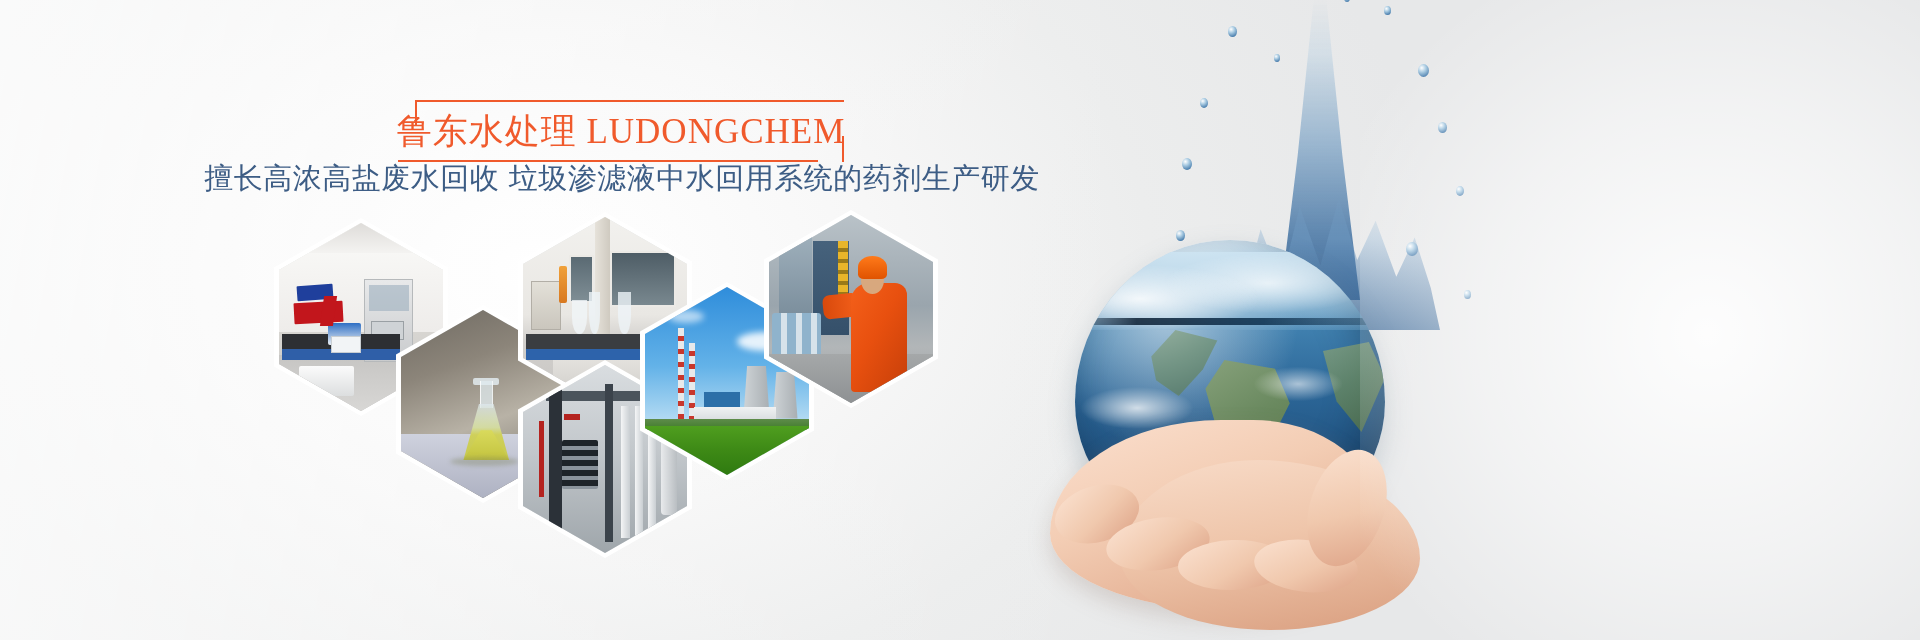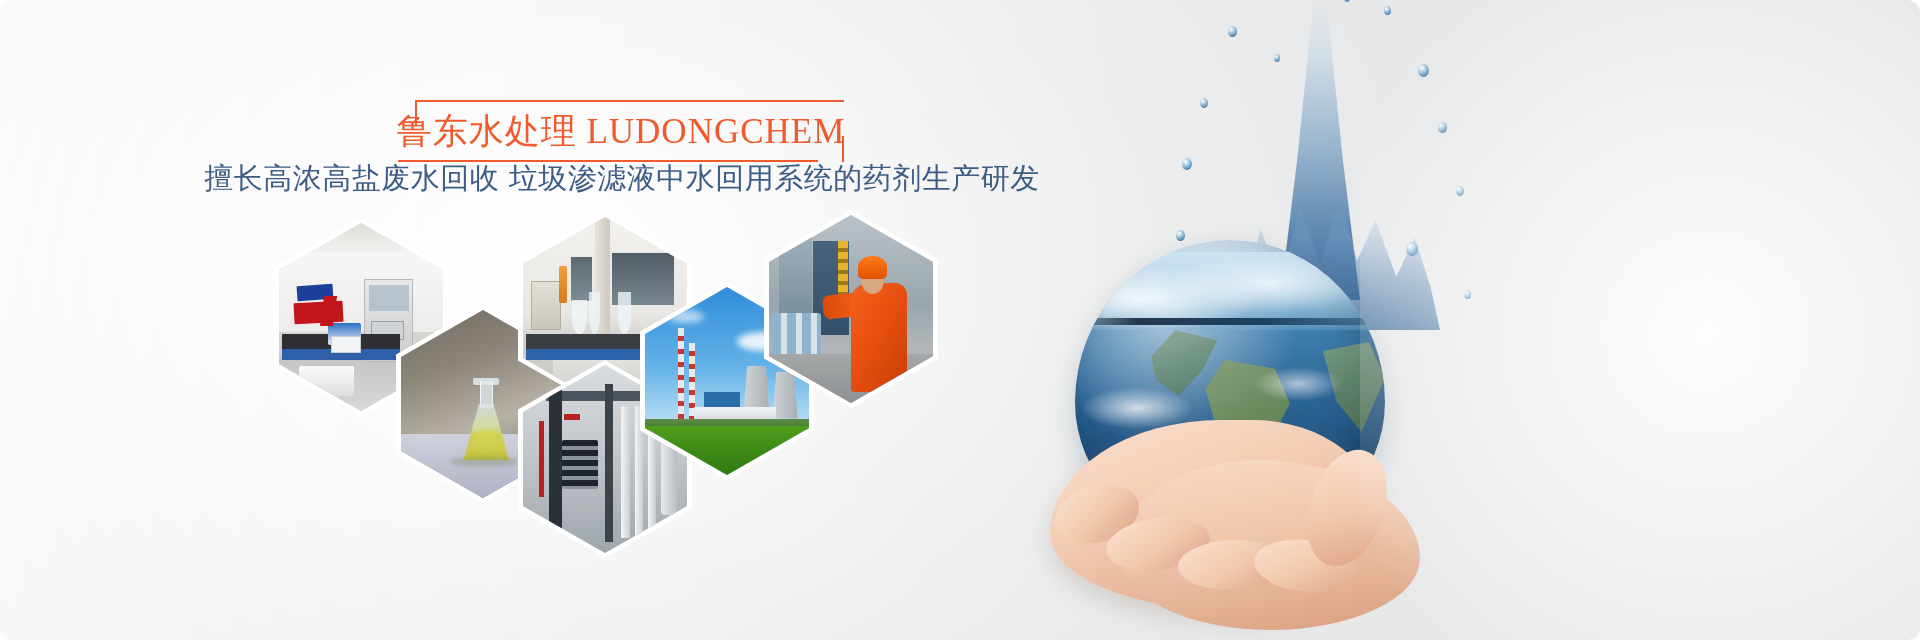--- a/index.html
+++ b/index.html
@@ -11,21 +11,20 @@
     position:relative;
   }
 
   
   #stage{
     position:absolute; left:0; top:0; width:1920px; height:640px;
     overflow:hidden;
     background:
       radial-gradient(ellipse 900px 620px at 28% 42%, #ffffff 0%, #f6f6f6 38%, #eceded 68%, #e7e8e9 100%),
       linear-gradient(115deg,#f2f2f2 0%,#ebecec 40%,#e9eaea 62%,#f4f4f4 100%);
-    border-radius: 13px;
   }
   #stage:before{
     content:""; position:absolute; left:0; top:0; width:1100px; height:640px;
     background:linear-gradient(100deg, rgba(255,255,255,.75) 0%, rgba(255,255,255,.25) 55%, rgba(255,255,255,0) 100%);
     pointer-events:none;
   }
   #stage:after{
     content:""; position:absolute; right:0; top:0; width:560px; height:640px;
     background:radial-gradient(ellipse 520px 520px at 62% 52%, rgba(255,255,255,.92) 0%, rgba(255,255,255,.45) 45%, rgba(255,255,255,0) 78%);
     pointer-events:none;

